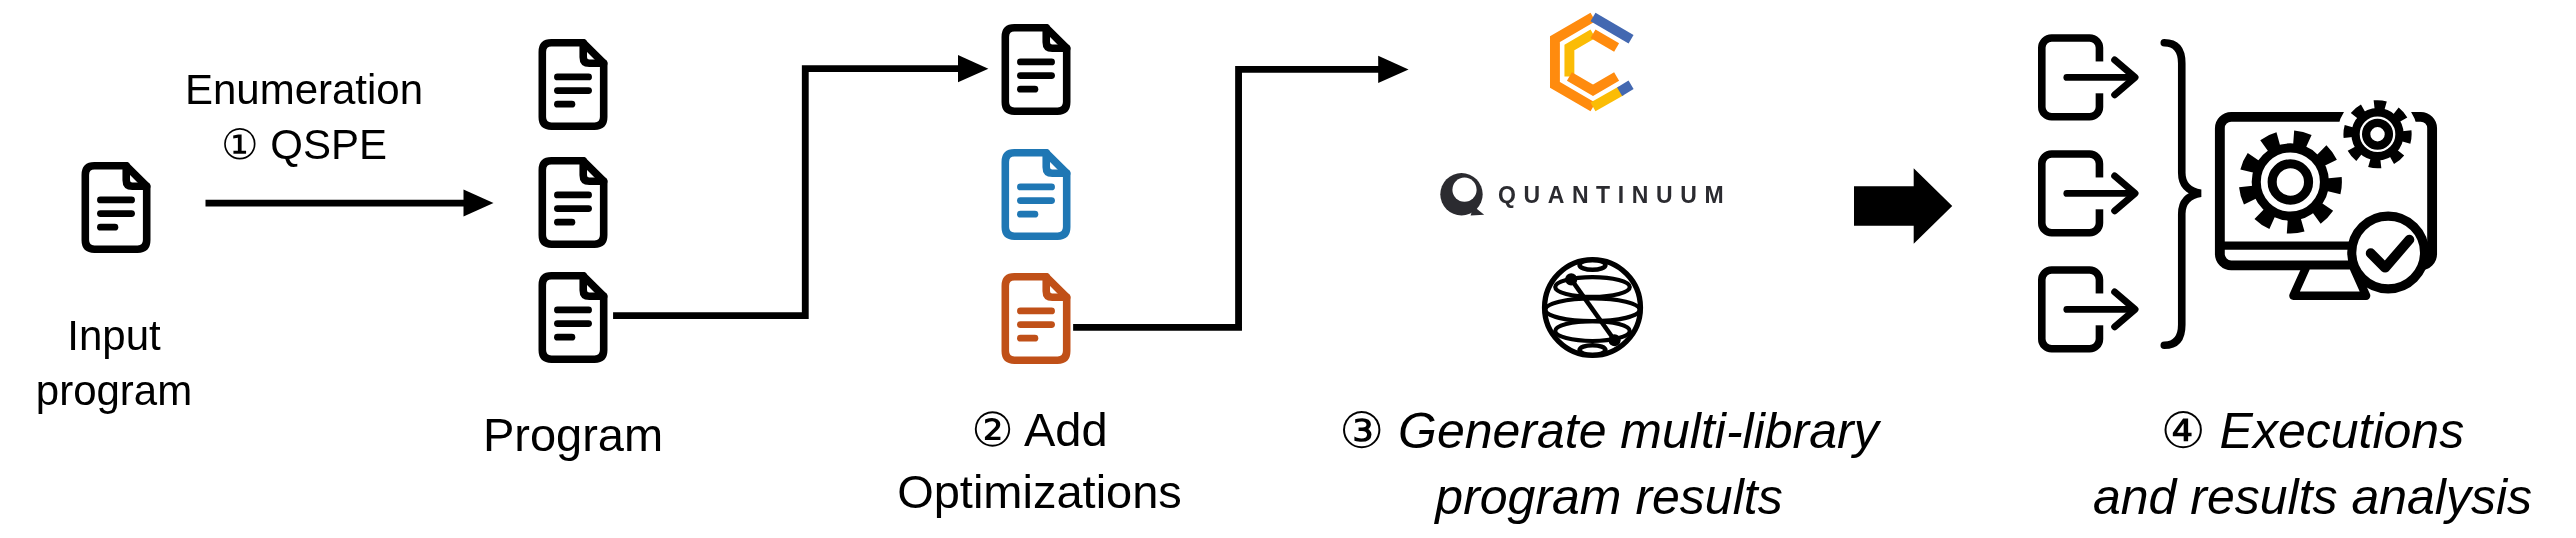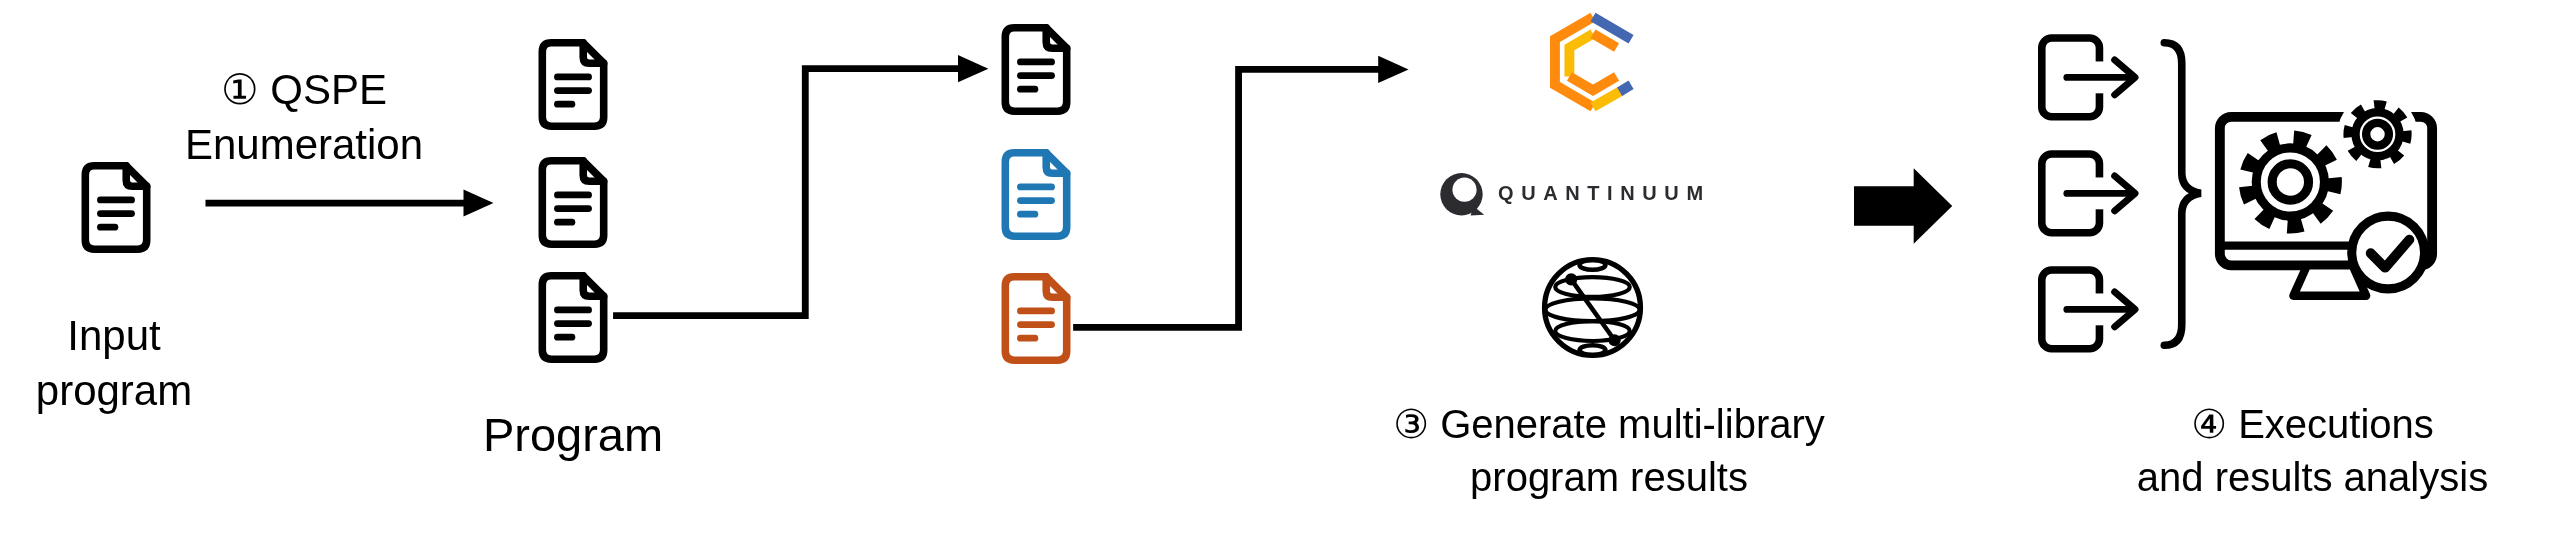--- a/index.html
+++ b/index.html
@@ -16,24 +16,24 @@
     position:absolute;
     text-align:center;
     color:#000;
     font-weight:400;
     line-height:1.32;
     white-space:nowrap;
   }
   .caption .cap-line{display:block;}
   .cap-sm{font-size:42px;}
   .cap-md{font-size:47px;}
-  .cap-lg{font-size:40px;}
+  .cap-lg{font-size:50px;font-style:italic;}
   .wordmark{
     position:absolute;
-    font-size:20px;
+    font-size:23px;
     font-weight:600;
     letter-spacing:7.6px;
     color:#2b2b30;
     white-space:nowrap;
   }
   svg{display:block;overflow:visible;}
 </style>
 </head>
 <body>
 
@@ -60,22 +60,22 @@
   <svg class="abs" style="left:80px;top:162px;" width="72" height="91" viewBox="0 0 95 120">
     <use href="#doc-icon" stroke="#000000"></use>
   </svg>
 
   <div class="caption cap-sm" style="left:-15px;top:308px;width:258px;">
     <span class="cap-line">Input</span>
     <span class="cap-line">program</span>
   </div>
 
   <div class="caption cap-sm" style="left:137px;top:62px;width:334px;">
+    <span class="cap-line">Enumeration</span>
     <span class="cap-line">① QSPE</span>
-    <span class="cap-line">Enumeration</span>
   </div>
 
   <svg class="abs" style="left:196px;top:188px;" width="304" height="30" viewBox="0 0 400 40">
     <g stroke="#000000" fill="#000000">
       <line x1="10" y1="20" x2="358" y2="20" stroke-width="9"></line>
       <polygon points="354,2 394,20 354,38" stroke="none"></polygon>
     </g>
   </svg>
 
   <svg class="abs" style="left:537px;top:39px;" width="72" height="91" viewBox="0 0 95 120">
@@ -102,20 +102,24 @@
   <svg class="abs" style="left:1000px;top:23.5px;" width="72" height="91" viewBox="0 0 95 120">
     <use href="#doc-icon" stroke="#000000"></use>
   </svg>
   <svg class="abs" style="left:1000px;top:149px;" width="72" height="91" viewBox="0 0 95 120">
     <use href="#doc-icon" stroke="#1f77b4"></use>
   </svg>
   <svg class="abs" style="left:1000px;top:273px;" width="72" height="91" viewBox="0 0 95 120">
     <use href="#doc-icon" stroke="#c05018"></use>
   </svg>
 
+  <div class="caption cap-md" style="left:831px;top:399px;width:417px;">
+    <span class="cap-line">② Add</span>
+    <span class="cap-line">Optimizations</span>
+  </div>
 
   <svg class="abs" style="left:1067px;top:58px;" width="353" height="277" viewBox="0 0 465 365">
     <g stroke="#000000" fill="#000000">
       <polyline points="8,355 226,355 226,15 414,15" fill="none" stroke-width="9"></polyline>
       <polygon points="410,-3 450,15 410,33" stroke="none"></polygon>
     </g>
   </svg>
 
   <svg class="abs" style="left:1548px;top:10.6px;" width="90" height="102" viewBox="0 0 118 134">
     <g fill="none" stroke-width="13" stroke-linecap="butt" stroke-linejoin="miter">

